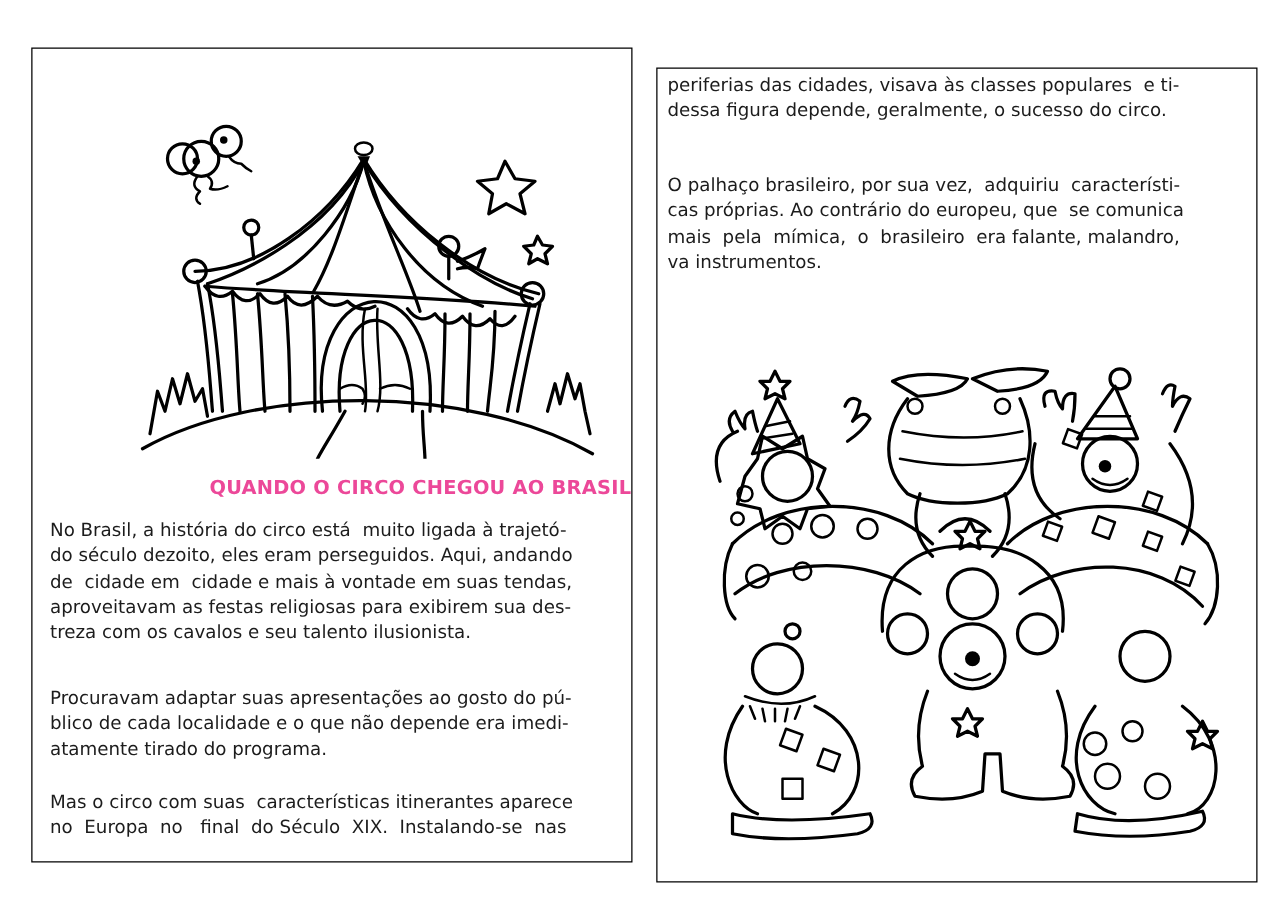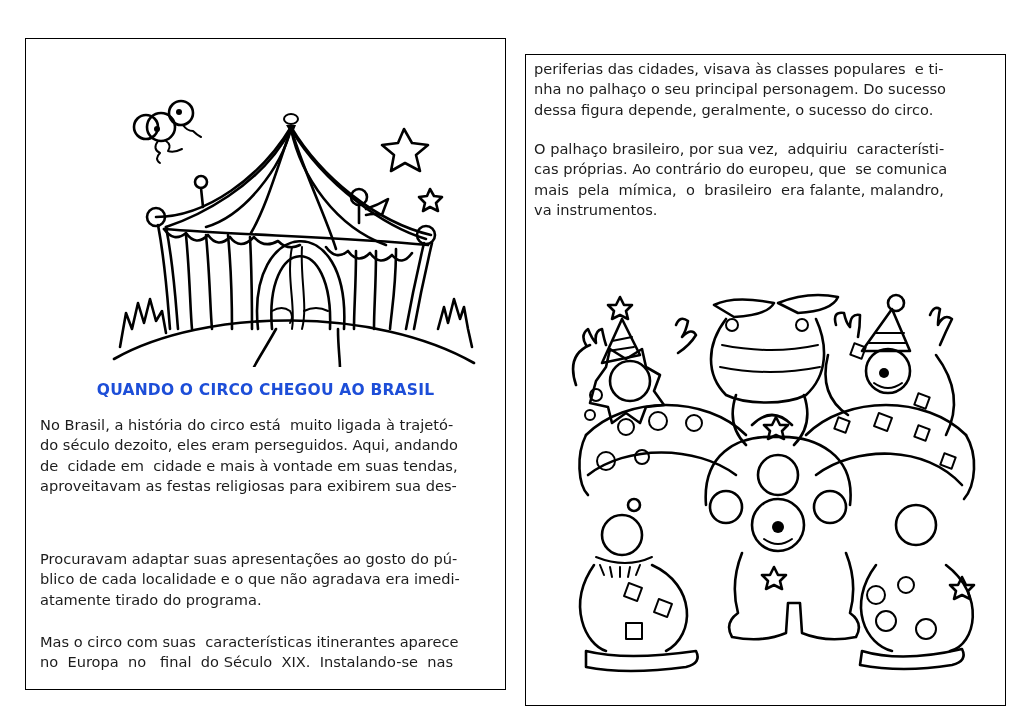--- a/index.html
+++ b/index.html
@@ -4,21 +4,21 @@
 <style>
   html, body { margin:0; padding:0; background:#ffffff; }
   body { width:1024px; height:724px; position:relative; overflow:hidden; font-family:"DejaVu Sans", sans-serif; color:#1a1a1a; }
   .panel { position:absolute; border:1.5px solid #000; background:#fff; box-sizing:border-box; }
   #left-panel { left:25px; top:38px; width:481px; height:652px; }
   #right-panel { left:525px; top:54px; width:481px; height:652px; }
   .para { position:absolute; font-size:14.6px; line-height:20.3px; text-align:justify; margin:0; color:#1c1c1c; }
   .para .ln { display:block; white-space:pre; text-align:left; }
   #left-panel .para { left:14px; width:455px; }
   #right-panel .para { left:8px; width:462px; }
-  .title { position:absolute; left:0; width:100%; top:342px; text-align:center; font-family:"DejaVu Sans", sans-serif; font-weight:bold; font-size:15.5px; letter-spacing:0.2px; color:#1d4ed8; }
+  .title { position:absolute; left:0; width:100%; top:342px; text-align:right; font-family:"DejaVu Sans", sans-serif; font-weight:bold; font-size:15.5px; letter-spacing:0.2px; color:#ec4899; }
   svg { position:absolute; }
   .ink { fill:none; stroke:#000; stroke-width:2.6; stroke-linecap:round; stroke-linejoin:round; }
   .ink-thin { fill:none; stroke:#000; stroke-width:2; stroke-linecap:round; stroke-linejoin:round; }
 </style>
 </head>
 <body>
 
 <div class="panel" id="left-panel">
 
   <svg style="left:60px;top:28px;" width="400" height="300" viewBox="0 0 400 300">
@@ -88,39 +88,39 @@
     <path class="ink" d="M252 262 C252 280 254 292 254 302"></path>
   </svg>
 
   <div class="title">QUANDO O CIRCO CHEGOU AO BRASIL</div>
 
   <p class="para" style="top:376px;">
     <span class="ln">No Brasil, a história do circo está  muito ligada à trajetó-</span>
     <span class="ln">do século dezoito, eles eram perseguidos. Aqui, andando</span>
     <span class="ln">de  cidade em  cidade e mais à vontade em suas tendas,</span>
     <span class="ln">aproveitavam as festas religiosas para exibirem sua des-</span>
+    <span class="ln">treza com os cavalos e seu talento ilusionista.</span>
   </p>
 
   <p class="para" style="top:510px;">
     <span class="ln">Procuravam adaptar suas apresentações ao gosto do pú-</span>
-    <span class="ln">blico de cada localidade e o que não agradava era imedi-</span>
+    <span class="ln">blico de cada localidade e o que não depende era imedi-</span>
     <span class="ln">atamente tirado do programa.</span>
   </p>
 
   <p class="para" style="top:593px;">
     <span class="ln">Mas o circo com suas  características itinerantes aparece</span>
     <span class="ln">no  Europa  no   final  do Século  XIX.  Instalando-se  nas</span>
   </p>
 </div>
 
 <div class="panel" id="right-panel">
 
   <p class="para" style="top:4px;">
     <span class="ln">periferias das cidades, visava às classes populares  e ti-</span>
-    <span class="ln">nha no palhaço o seu principal personagem. Do sucesso</span>
     <span class="ln">dessa figura depende, geralmente, o sucesso do circo.</span>
   </p>
 
   <p class="para" style="top:84px;">
     <span class="ln">O palhaço brasileiro, por sua vez,  adquiriu  característi-</span>
     <span class="ln">cas próprias. Ao contrário do europeu, que  se comunica</span>
     <span class="ln">mais  pela  mímica,  o  brasileiro  era falante, malandro,</span>
     <span class="ln">va instrumentos.</span>
   </p>
 

